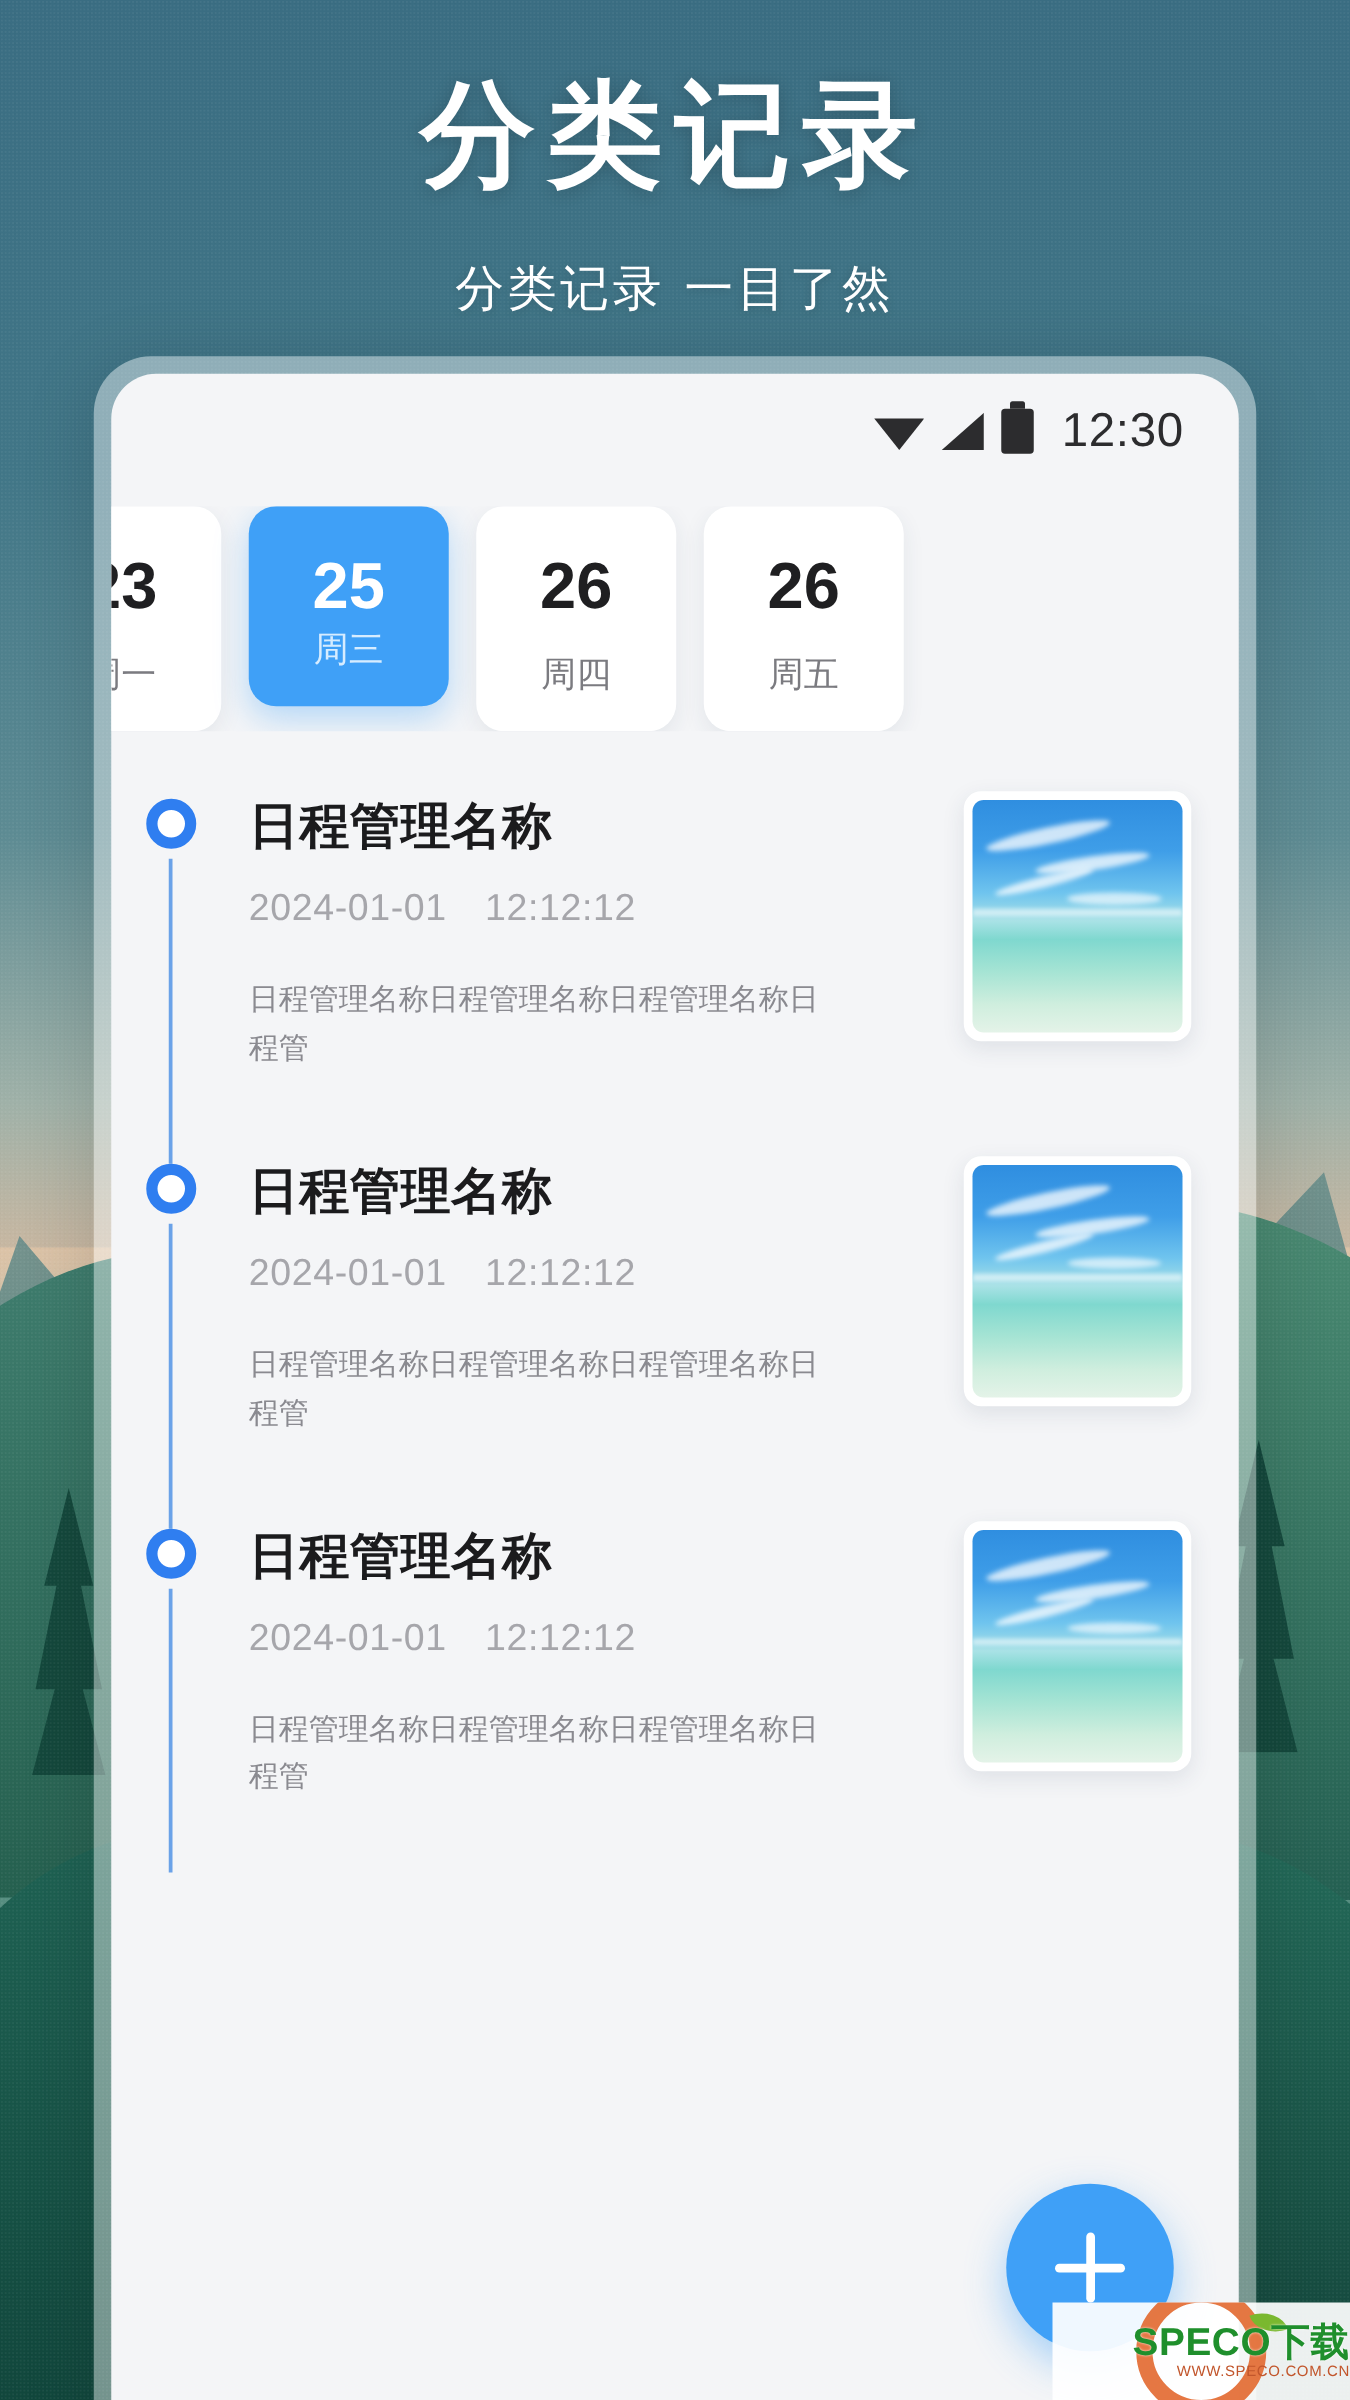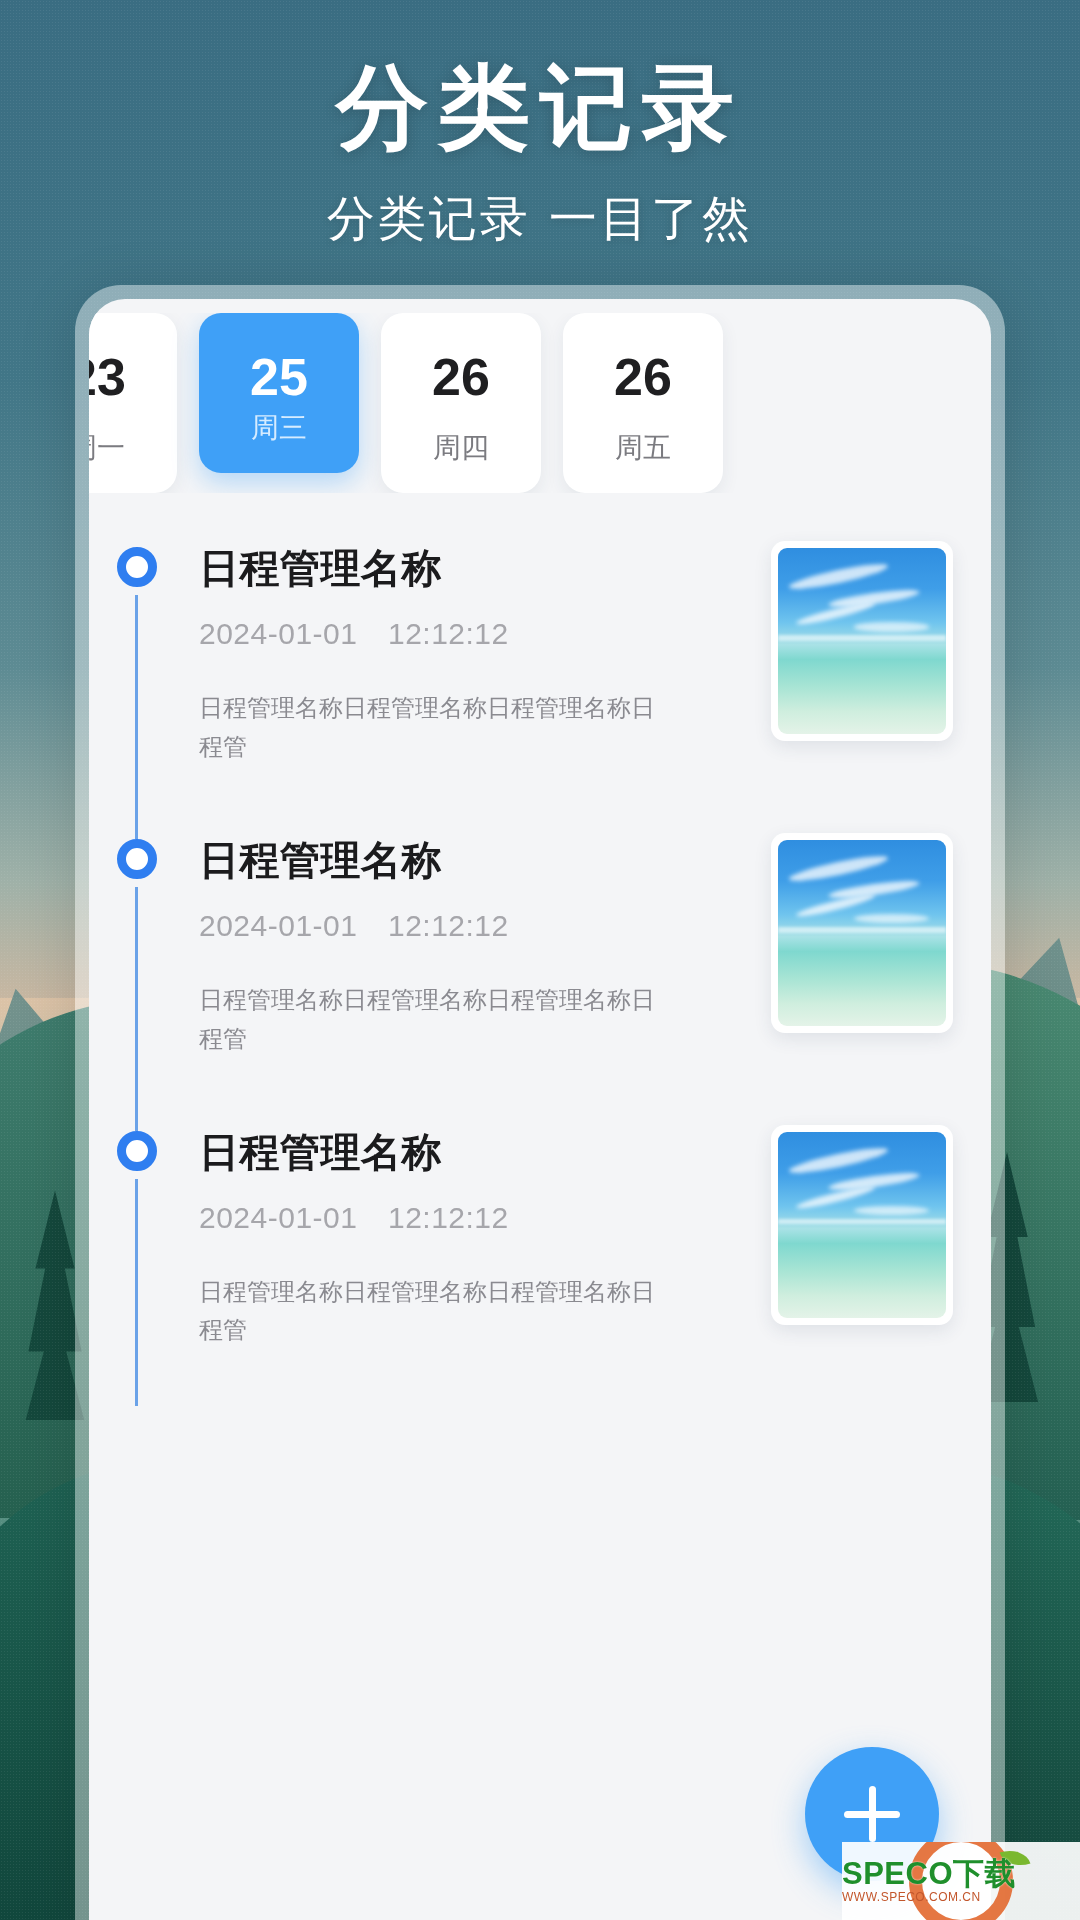--- a/index.html
+++ b/index.html
@@ -62,21 +62,21 @@
   }
 
   
   #hero { position: absolute; left: 0; right: 0; top: 60px; text-align: center; z-index: 5; }
   #hero .title {
     color: #ffffff; font-size: 92px; font-weight: 700; letter-spacing: 10px;
     line-height: 1.05; text-shadow: 0 2px 14px rgba(0,0,0,.18);
     font-family: "DejaVu Sans", "Liberation Sans", sans-serif;
   }
   #hero .subtitle {
-    margin-top: 30px; color: #ffffff; font-size: 48px; letter-spacing: 3px;
+    margin-top: 47px; color: #ffffff; font-size: 39px; letter-spacing: 3px;
     font-weight: 400; text-shadow: 0 1px 8px rgba(0,0,0,.15);
     font-family: "DejaVu Sans", "Liberation Sans", sans-serif;
   }
 
   
   #phone {
     position: absolute; left: 75px; top: 285px; width: 930px; height: 1640px;
     border-radius: 46px 46px 0 0;
     background: rgba(255,255,255,.42);
     padding: 14px 14px 0 14px;
@@ -182,21 +182,21 @@
     box-shadow: 0 12px 32px rgba(63,160,247,.45);
     display: flex; align-items: center; justify-content: center;
   }
   #fab .plus-h { position: absolute; width: 56px; height: 7px; background:#fff; border-radius:4px; }
   #fab .plus-v { position: absolute; width: 7px; height: 56px; background:#fff; border-radius:4px; }
 
   
   #watermark {
     position: absolute; right: 0; bottom: 0; width: 238px; height: 78px;
     background: rgba(255,255,255,.92); z-index: 20;
-    display: flex; align-items: flex-start; justify-content: center; flex-direction: column;
+    display: flex; align-items: flex-end; justify-content: center; flex-direction: column;
     overflow: hidden;
   }
   #watermark .wm-ring {
     position: absolute; left: 50%; top: 50%; transform: translate(-50%,-50%);
     width: 104px; height: 104px; border-radius: 50%;
     border: 13px solid #e2682f; opacity: .9;
   }
   #watermark .wm-leaf {
     position: absolute; right: 52px; top: 6px; width: 26px; height: 20px;
     background: #7ab82f; border-radius: 0 100% 0 100%; transform: rotate(-18deg);
@@ -232,20 +232,26 @@
 </div>
 
 <div id="hero">
   <div class="title">分类记录</div>
   <div class="subtitle">分类记录 一目了然</div>
 </div>
 
 <div id="phone">
   <div id="screen">
 
+    <div id="statusbar">
+      <div class="ic-wifi"></div>
+      <div class="ic-signal"></div>
+      <div class="ic-batt"></div>
+      <div class="sb-time">12:30</div>
+    </div>
 
 
     <div id="datestrip">
       <div class="datecard">
         <div class="dnum">23</div>
         <div class="dday">周一</div>
       </div>
       <div class="datecard sel">
         <div class="dnum">25</div>
         <div class="dday">周三</div>

